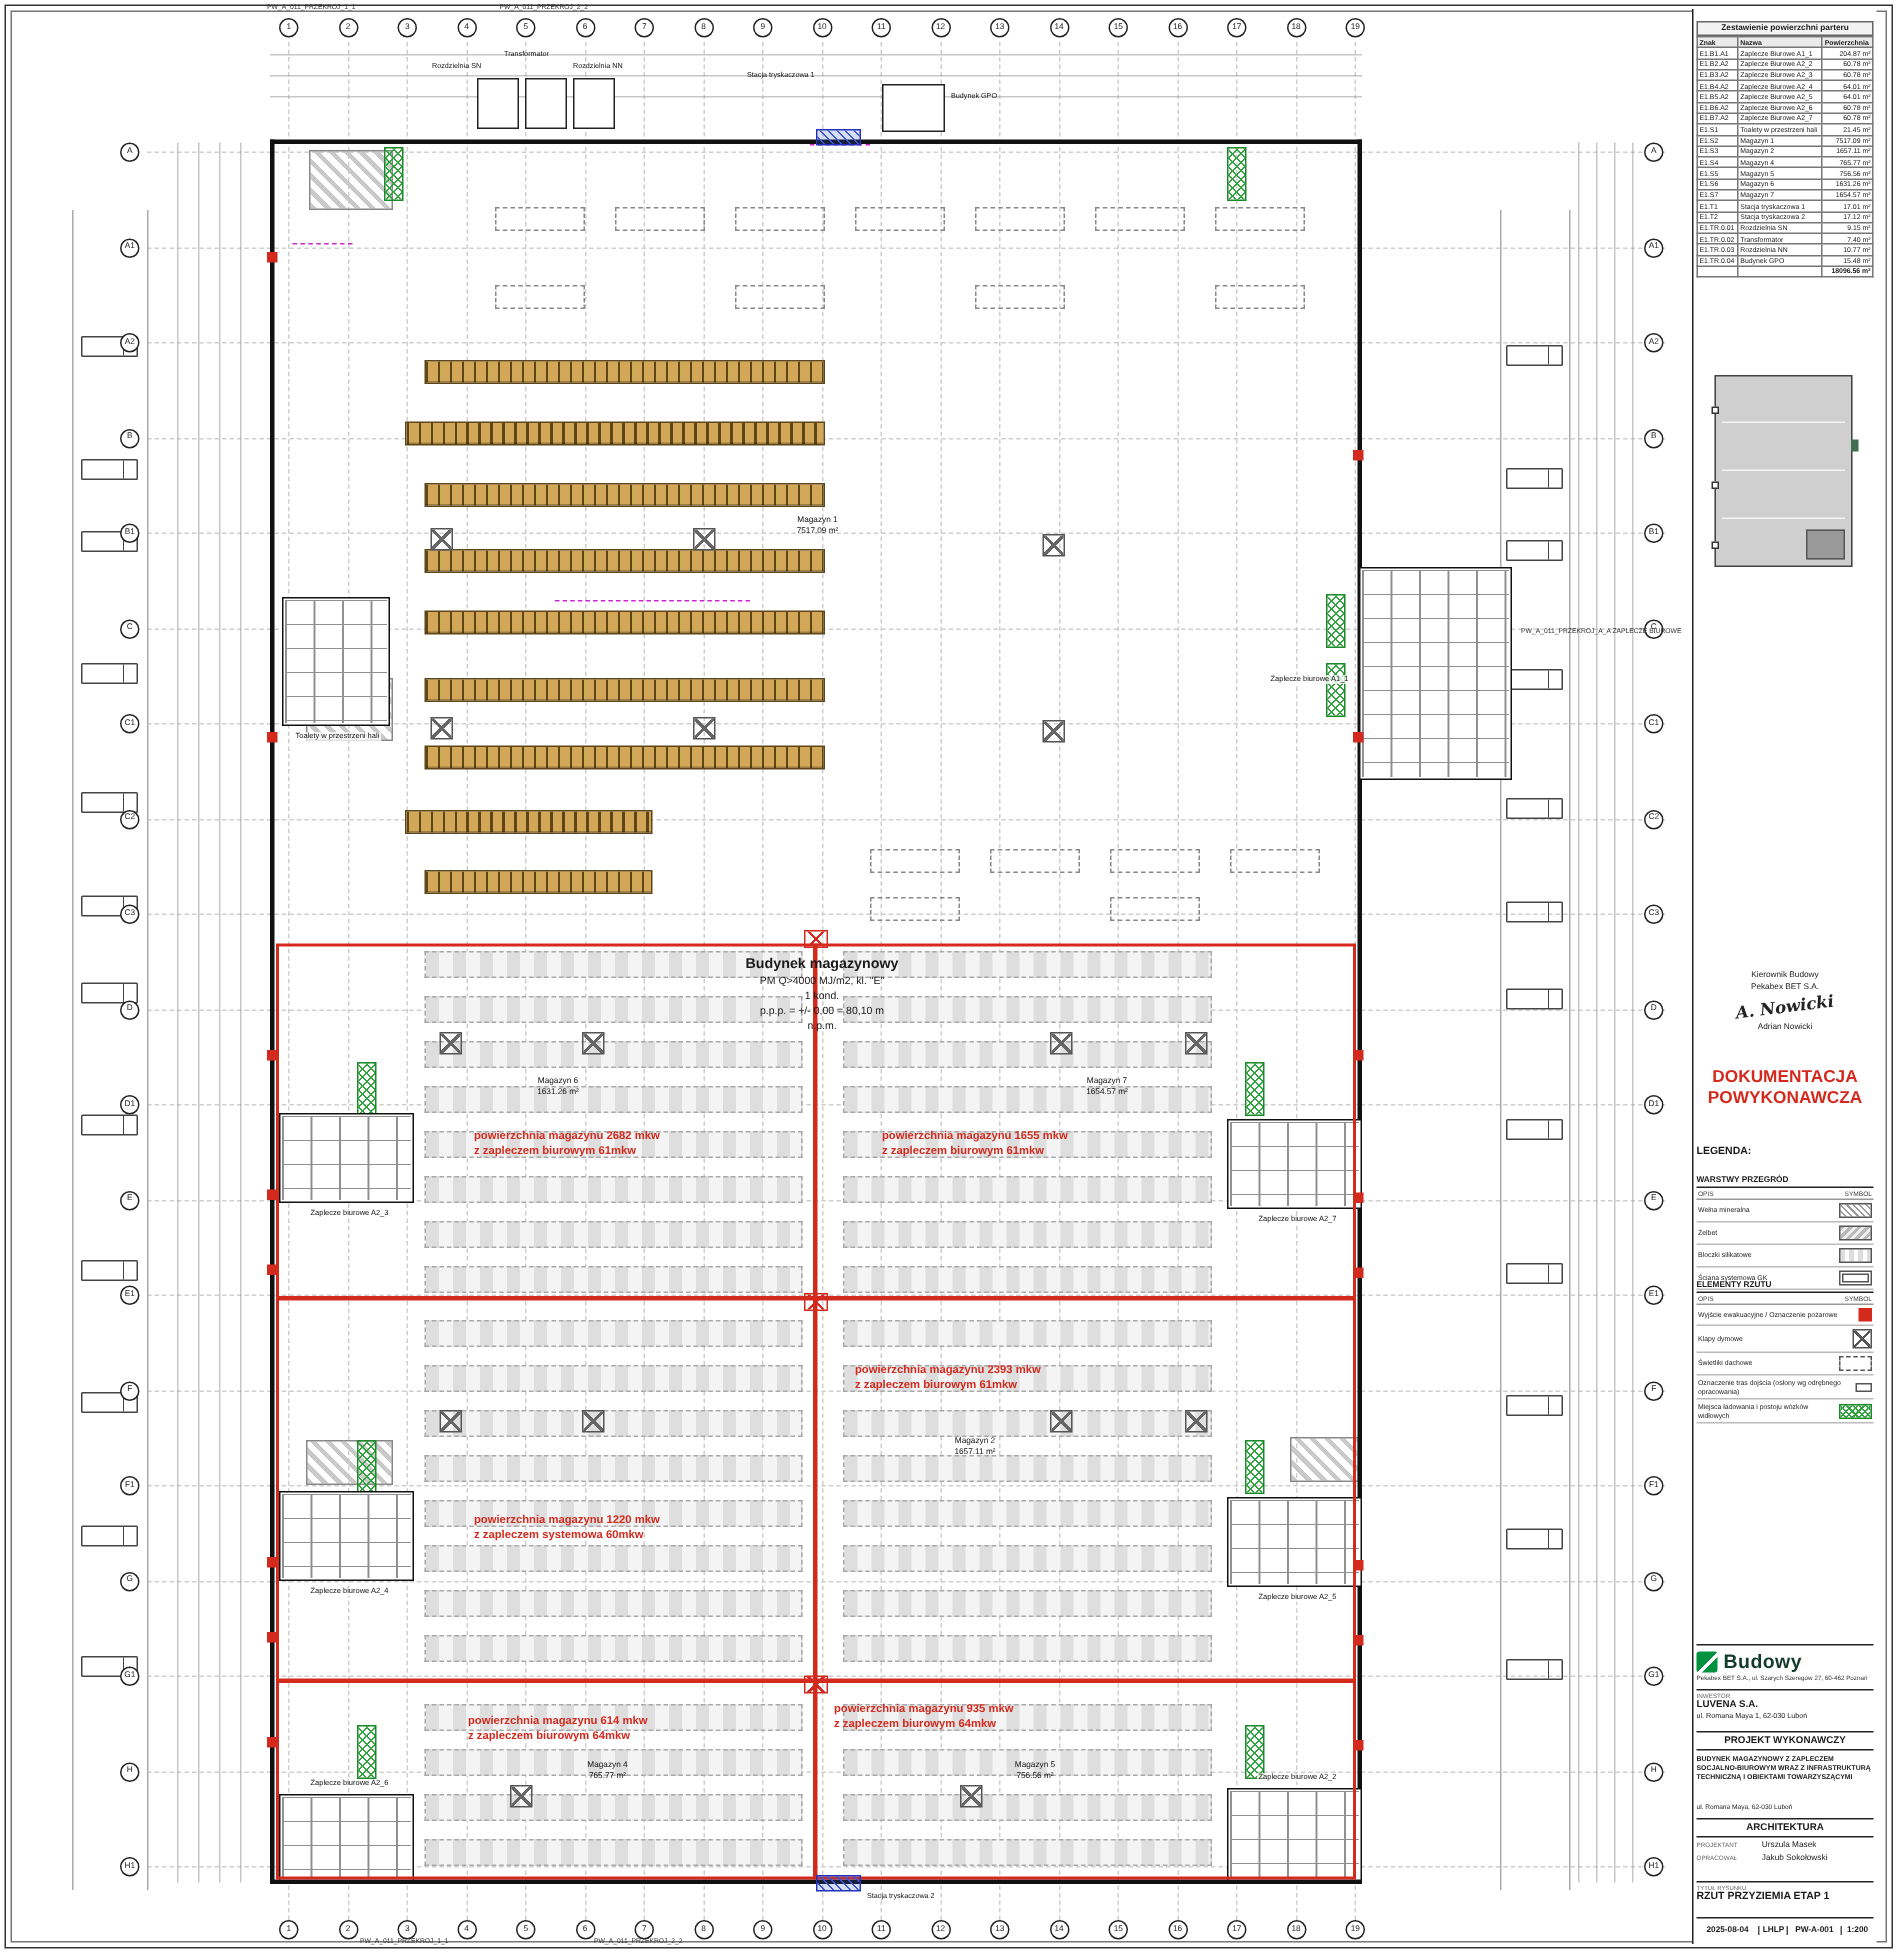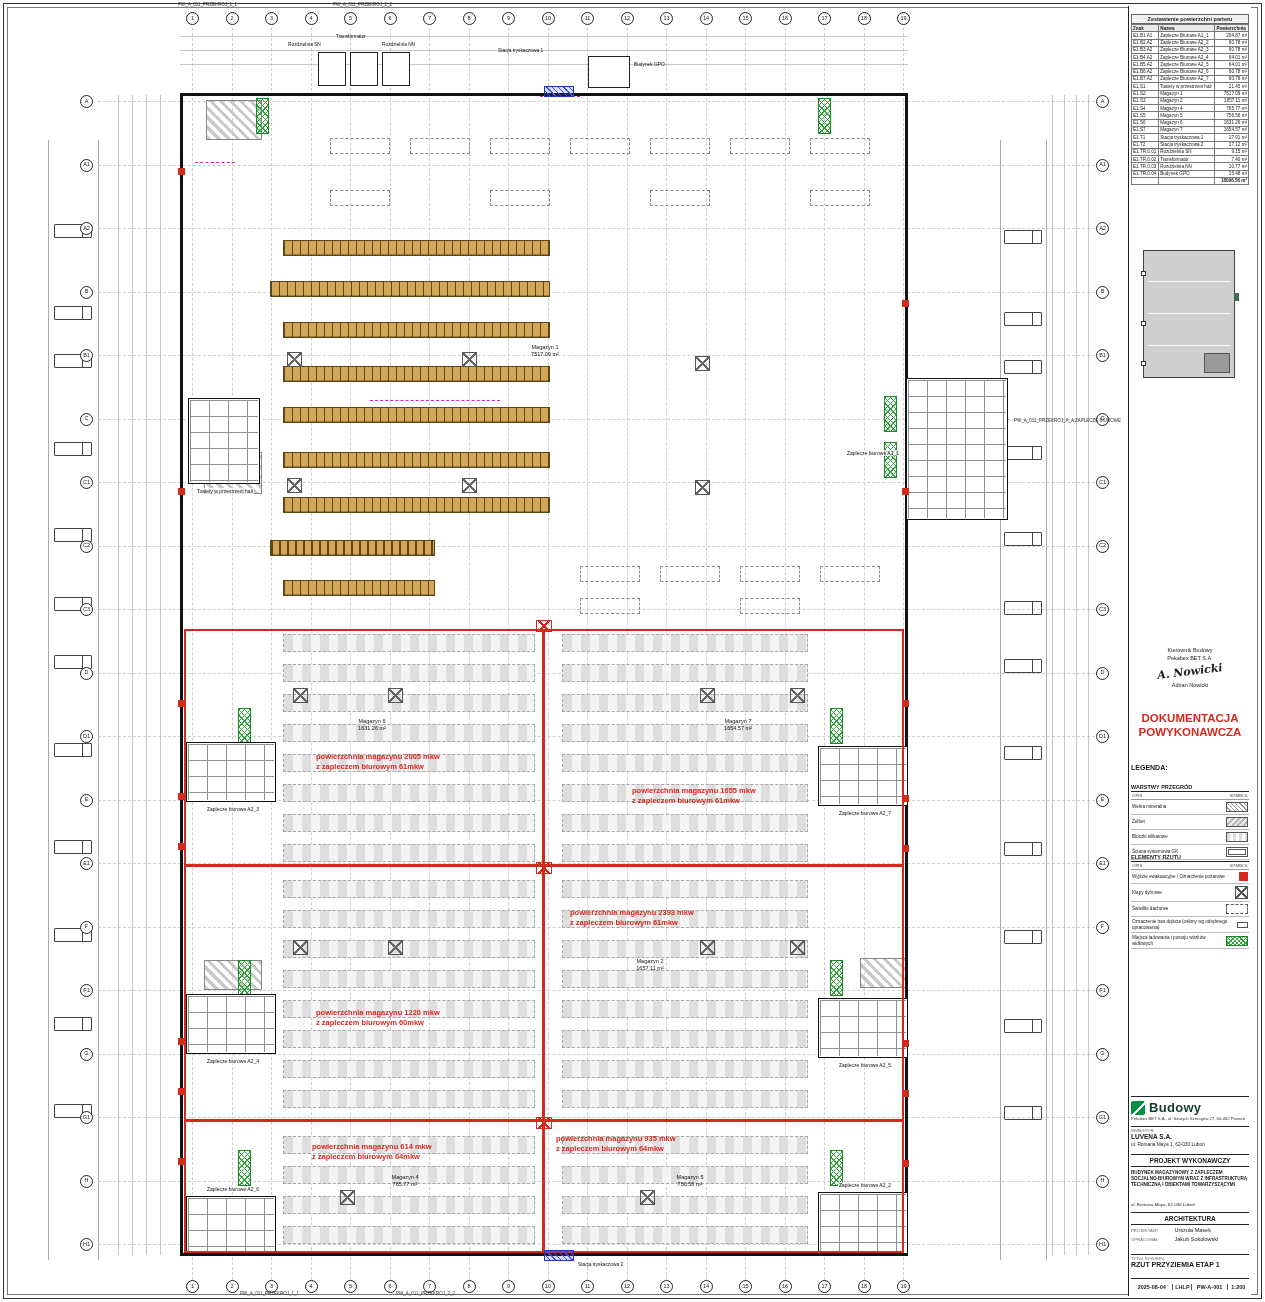--- a/index.html
+++ b/index.html
@@ -119,20 +119,27 @@
     <div class="wall" style="left:180px;top:93px;width:728px;height:3px"></div>
     <div class="wall" style="left:180px;top:93px;width:3px;height:1163px"></div>
     <div class="wall" style="left:905px;top:93px;width:3px;height:1163px"></div>
     <div class="wall" style="left:180px;top:1253px;width:728px;height:3px"></div>
 
     <div class="zone-outline"></div>
     <div class="redline" style="left:184px;top:864px;width:720px;height:3px"></div>
     <div class="redline" style="left:184px;top:1119px;width:720px;height:3px"></div>
     <div class="redline" style="left:542px;top:629px;width:3px;height:624px"></div>
 
+    <div class="center-title" id="center-title">
+        <div class="ct-main">Budynek magazynowy</div>
+        <div>PM Q&gt;4000 MJ/m2, kl. "E"</div>
+        <div>1 kond.</div>
+        <div>p.p.p. = +/- 0,00 = 80,10 m</div>
+        <div>n.p.m.</div>
+      </div>
   <div class="gridline-v" style="left: 192px;"></div>
       <div class="bubble" style="left: 186px; top: 12px;">1</div>
       <div class="bubble" style="left: 186px; top: 1280px;">1</div>
       <div class="gridline-v" style="left: 231.5px;"></div>
       <div class="bubble" style="left: 225.5px; top: 12px;">2</div>
       <div class="bubble" style="left: 225.5px; top: 1280px;">2</div>
       <div class="gridline-v" style="left: 271px;"></div>
       <div class="bubble" style="left: 265px; top: 12px;">3</div>
       <div class="bubble" style="left: 265px; top: 1280px;">3</div>
       <div class="gridline-v" style="left: 310.5px;"></div>
@@ -428,34 +435,34 @@
       <div class="bluebox" style="left: 544px; top: 86px; width: 30px; height: 11px;"></div>
       <div class="bluebox" style="left: 544px; top: 1250px; width: 30px; height: 11px;"></div>
       <div class="tiny-label" style="left: 498px; top: 48px;">Stacja tryskaczowa 1</div>
       <div class="tiny-label" style="left: 578px; top: 1262px;">Stacja tryskaczowa 2</div>
       <div class="secref" style="left: 178px; top: 2px;">PW_A_011_PRZEKROJ_1_1</div>
       <div class="secref" style="left: 333px; top: 2px;">PW_A_011_PRZEKROJ_2_2</div>
       <div class="secref" style="left: 240px; top: 1291px;">PW_A_011_PRZEKROJ_1_1</div>
       <div class="secref" style="left: 396px; top: 1291px;">PW_A_011_PRZEKROJ_2_2</div>
       <div class="secref" style="left: 1014px; top: 418px;">PW_A_011_PRZEKROJ_A_A ZAPLECZE BIUROWE</div>
       <div class="red-label" style="left: 316px; top: 752px;">
-        <div>powierzchnia magazynu 2005 mkw</div>
+        <div>powierzchnia magazynu 2682 mkw</div>
         <div>z zapleczem biurowym 61mkw</div>
       </div>
-      <div class="red-label" style="left: 632px; top: 752px; margin-top: 34px;">
+      <div class="red-label" style="left: 588px; top: 752px;">
         <div>powierzchnia magazynu 1655 mkw</div>
         <div>z zapleczem biurowym 61mkw</div>
       </div>
       <div class="red-label" style="left: 570px; top: 908px;">
         <div>powierzchnia magazynu 2393 mkw</div>
         <div>z zapleczem biurowym 61mkw</div>
       </div>
       <div class="red-label" style="left: 316px; top: 1008px;">
         <div>powierzchnia magazynu 1220 mkw</div>
-        <div>z zapleczem biurowym 60mkw</div>
+        <div>z zapleczem systemowa 60mkw</div>
       </div>
       <div class="red-label" style="left: 312px; top: 1142px;">
         <div>powierzchnia magazynu 614 mkw</div>
         <div>z zapleczem biurowym 64mkw</div>
       </div>
       <div class="red-label" style="left: 556px; top: 1134px;">
         <div>powierzchnia magazynu 935 mkw</div>
         <div>z zapleczem biurowym 64mkw</div>
       </div>
       <div class="hall-label" style="left: 545px; top: 344px;">

